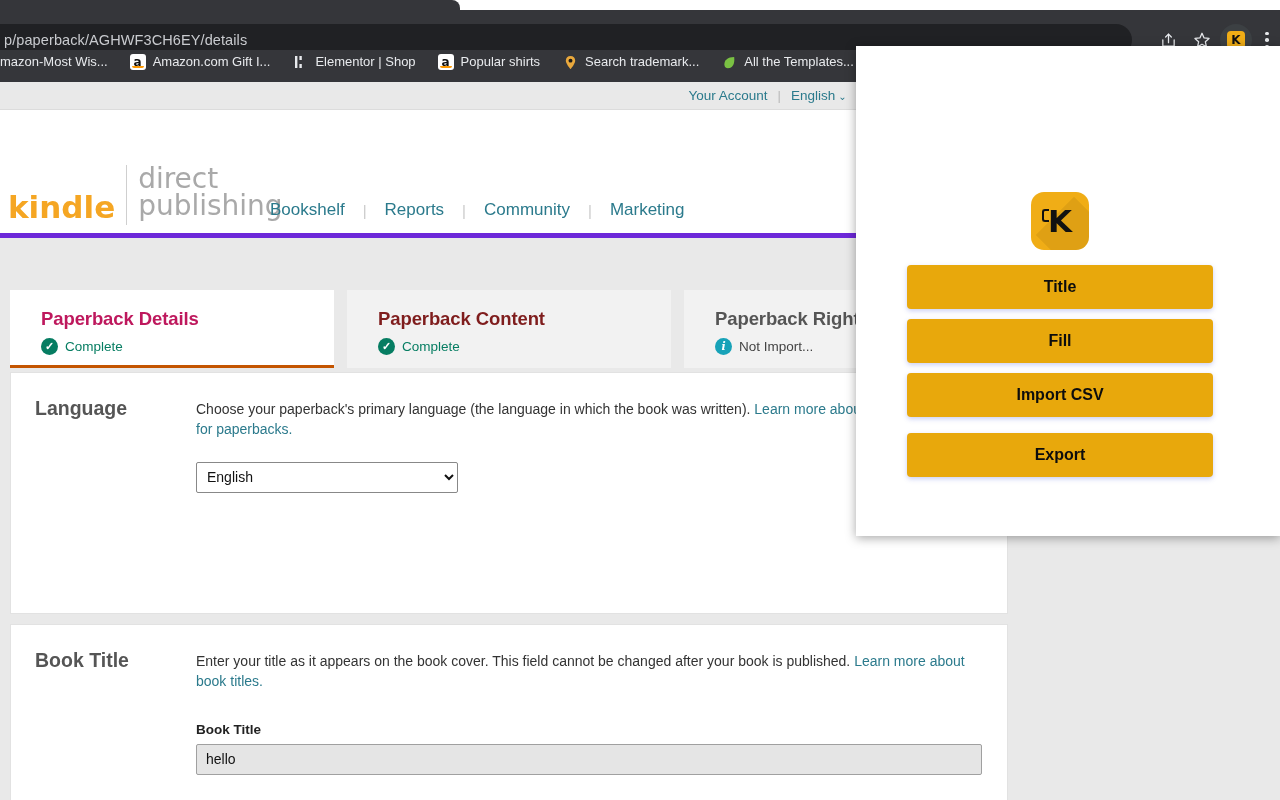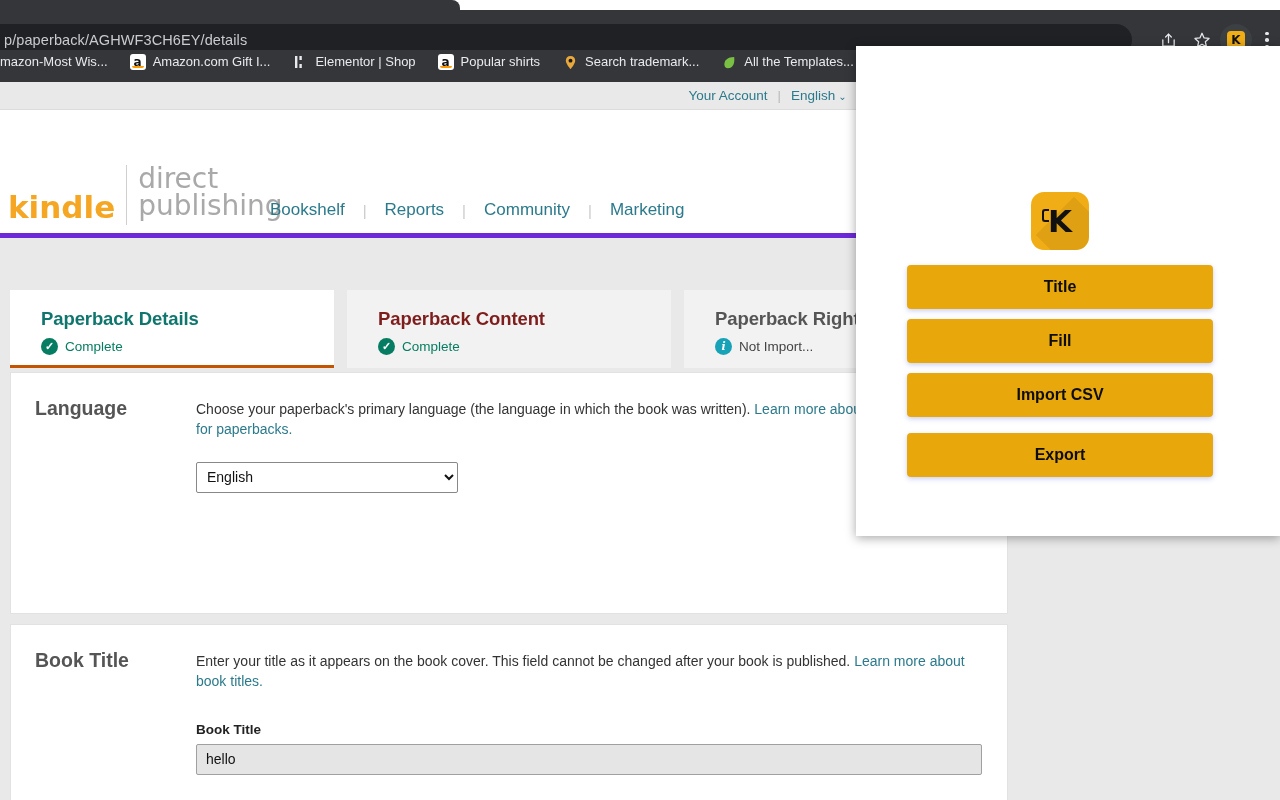--- a/index.html
+++ b/index.html
@@ -134,21 +134,21 @@
   }
   .tabcard {
     width: 324px; height: 78px; background: #f2f2f2;
     padding: 18px 0 0 31px; position: relative;
   }
   .tabcard.active { background: #ffffff; }
   .tabcard.active::after {
     content: ""; position: absolute; left: 0; right: 0; bottom: 0; height: 3px;
     background: #c45500;
   }
-  .tabcard .tt { font-size: 18.5px; font-weight: bold; color: #0f766e; letter-spacing: -.1px; }
+  .tabcard .tt { font-size: 18.5px; font-weight: bold; color: #be185d; letter-spacing: -.1px; }
   .tabcard.link .tt { color: #7f1d1d; }
   .tabcard.muted .tt { color: #555; }
   .tabstatus { display: flex; align-items: center; gap: 7px; margin-top: 8px; }
   .badge { width: 17px; height: 17px; border-radius: 50%; flex: 0 0 17px;
            display: flex; align-items: center; justify-content: center;
            color: #fff; font-size: 11px; font-weight: bold; }
   .badge.ok { background: #067d62; }
   .badge.info { background: #17a2b8; font-family: "DejaVu Serif", serif; font-style: italic; }
   .tabstatus .st { font-size: 13.5px; color: #067d62; }
   .tabcard.muted .tabstatus .st { color: #444; }

